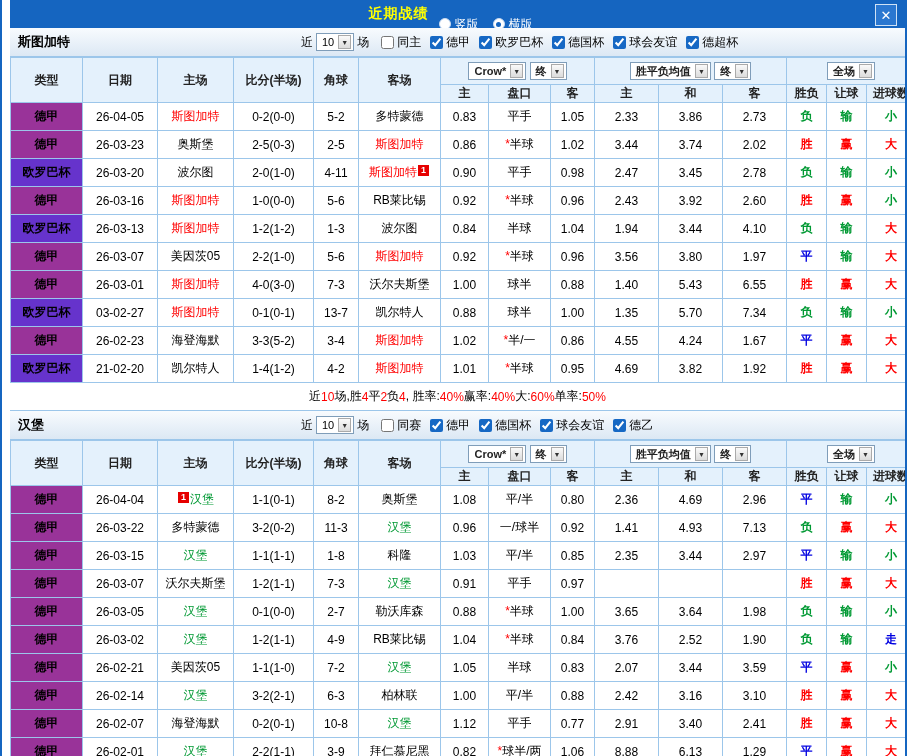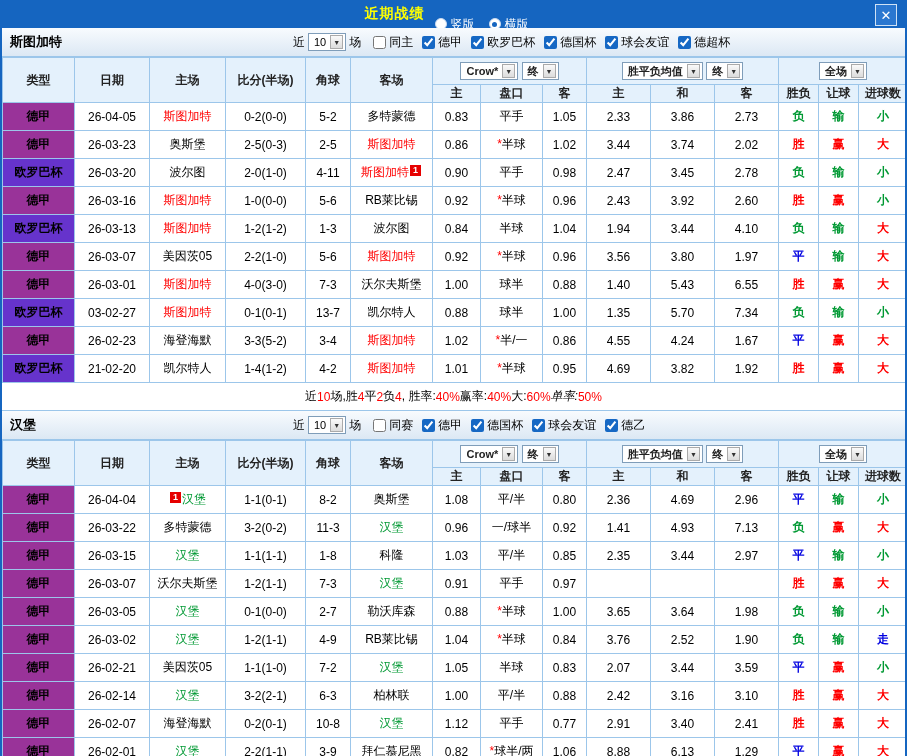--- a/index.html
+++ b/index.html
@@ -1,18 +1,18 @@
 <!DOCTYPE html>
 <html><head>
 <meta charset="utf-8">
 <style>
   html,body{margin:0;padding:0;background:#ffffff;}
   body{font-family:"Liberation Sans","DejaVu Sans",sans-serif;}
   .window{width:907px;height:756px;overflow:hidden;position:relative;background:#fff;
-          border-left:2px solid #1565C0;border-right:2px solid #1565C0;box-sizing:border-box;}
+          border-left:2px solid #1565C0;border-right:2px solid #1565C0;box-sizing:border-box;padding-left:8px;}
   .topbar{height:28px;background:#1565C0;display:flex;align-items:center;justify-content:center;position:relative;}
   .topbar-center{display:flex;align-items:center;}
   .title{color:#FFFF00;font-weight:bold;font-size:14px;margin-right:10px;letter-spacing:1px;}
   .radio-group{display:inline-flex;align-items:center;}
   .radio-option{display:inline-flex;align-items:center;margin-right:14px;cursor:pointer;margin-top:20px;}
   .radio{width:12px;height:12px;border-radius:50%;background:#fff;border:1px solid #c9daf0;display:inline-block;margin-right:4px;position:relative;box-sizing:border-box;}
   .radio.sel::after{content:"";position:absolute;left:2.5px;top:2.5px;width:5px;height:5px;border-radius:50%;background:#1565C0;}
   .radio-label{color:#ffffff;font-size:12px;}
   .close{position:absolute;right:8px;top:4px;width:20px;height:20px;color:#fff;font-size:13px;font-weight:bold;
          display:flex;align-items:center;justify-content:center;border:1px solid #cfe2f5;background:#2a77d0;cursor:pointer;}
@@ -334,21 +334,21 @@
           <span style="color: rgb(0, 0, 0);">平</span>
           <span style="color: rgb(255, 0, 0);">2</span>
           <span style="color: rgb(0, 0, 0);">负</span>
           <span style="color: rgb(255, 0, 0);">4</span>
           <span style="color: rgb(0, 0, 0);">, 胜率:</span>
           <span style="color: rgb(255, 0, 0);">40%</span>
           <span style="color: rgb(0, 0, 0);"> 赢率:</span>
           <span style="color: rgb(255, 0, 0);">40%</span>
           <span style="color: rgb(0, 0, 0);"> 大:</span>
           <span style="color: rgb(255, 0, 0);">60%</span>
-          <span style="color: rgb(0, 0, 0); font-style: italic;"> 单率:</span>
+          <span style="color: rgb(0, 0, 0);"> 单率:</span>
           <span style="color: rgb(255, 0, 0);">50%</span>
         </div>
       </div>
       <div class="section">
         <div class="section-bar">
           <span class="team-name">汉堡</span>
           <div class="filters">
             <span class="ftext">近</span>
             <span class="dd">
               <span class="dd-label">10</span>

